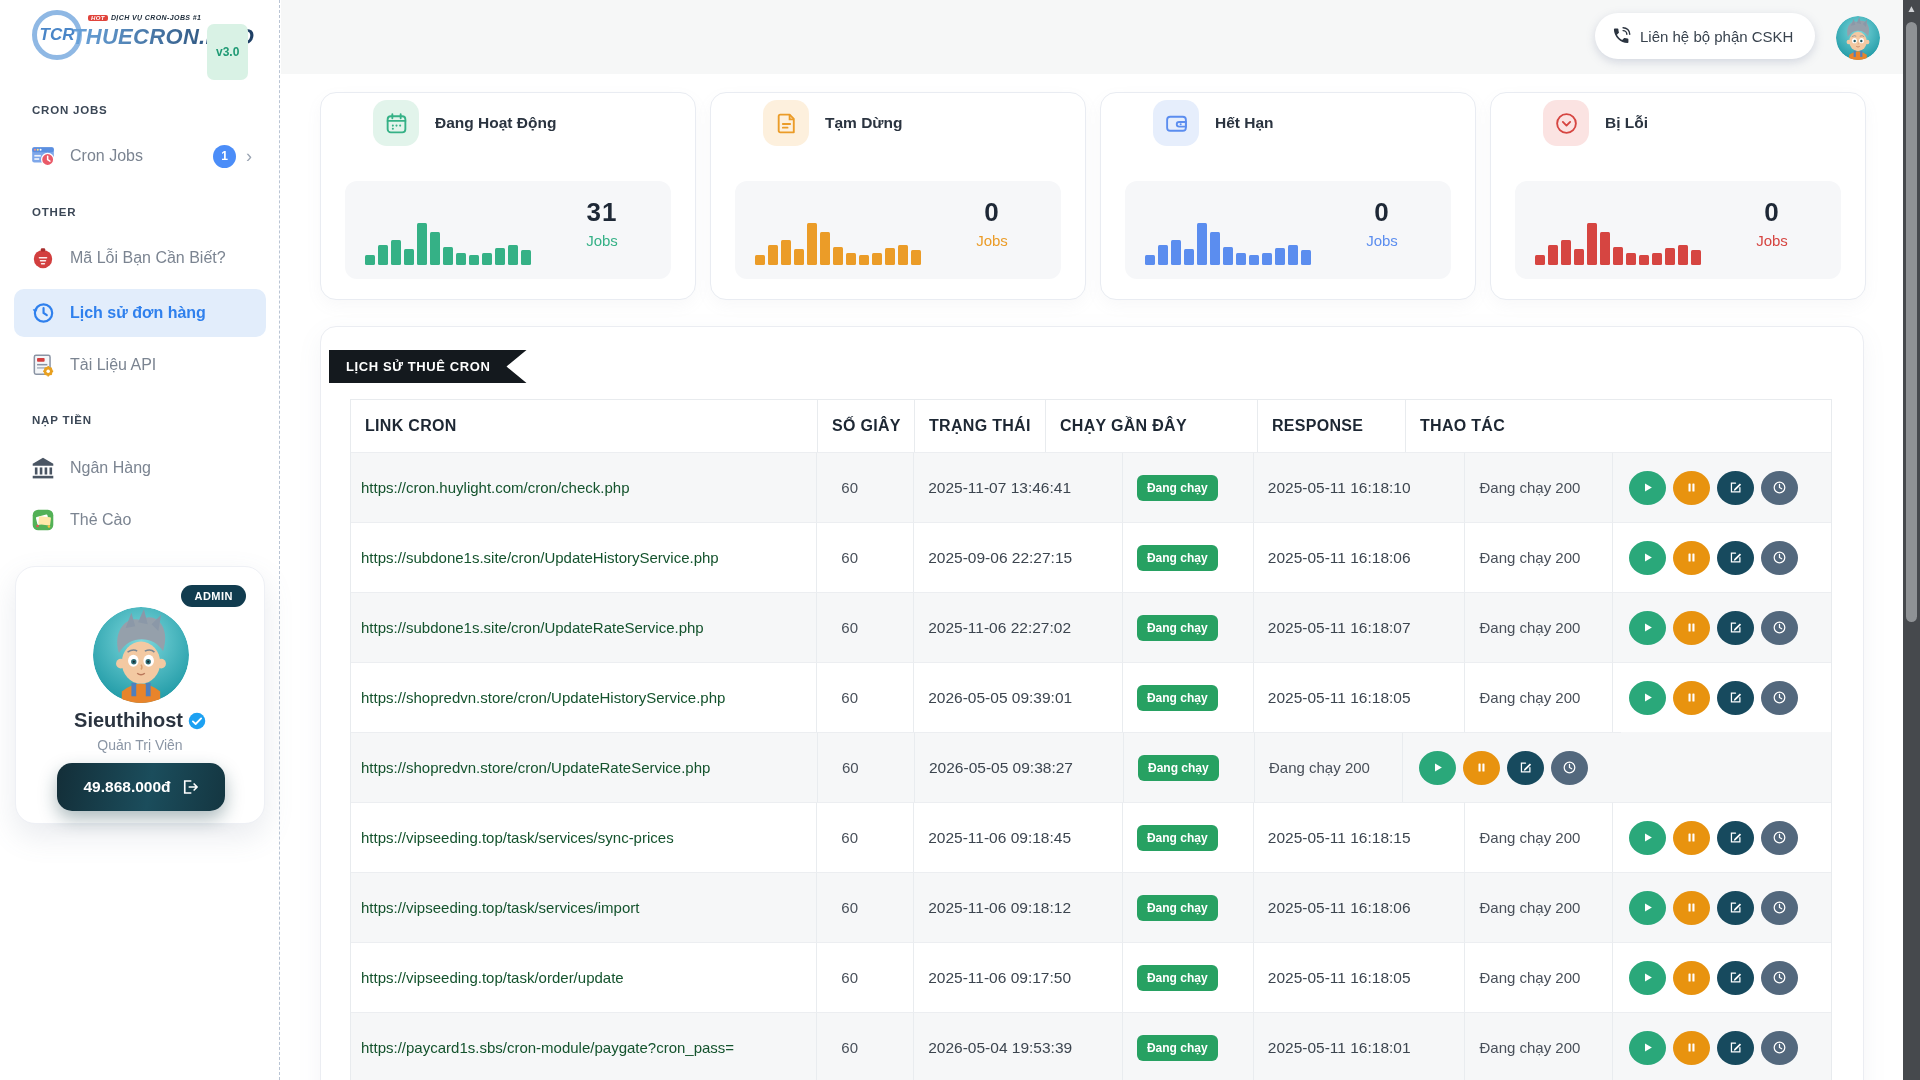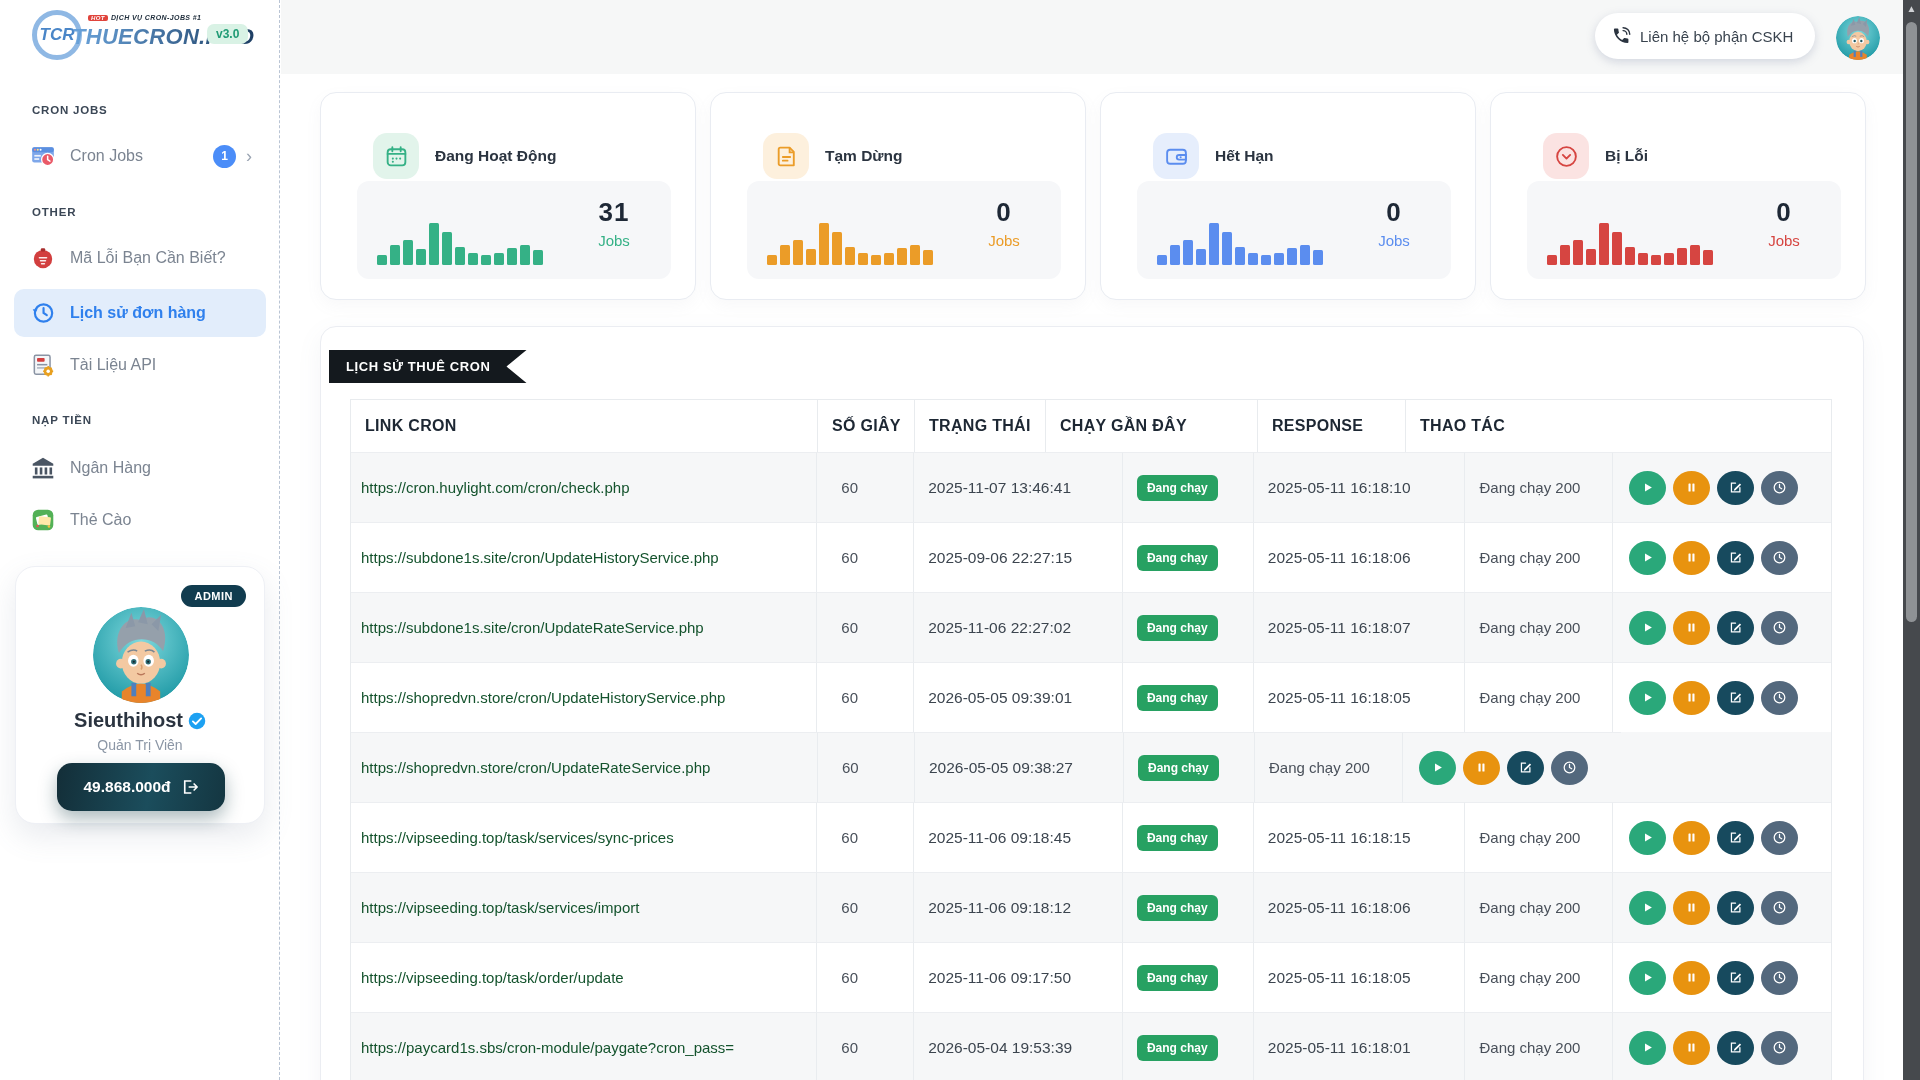--- a/index.html
+++ b/index.html
@@ -16,21 +16,21 @@
     align-items:center; justify-content:center; background:#fff; }
   .logo-tagline { position:absolute; left:88px; top:14px; font-size:7px; font-weight:bold;
     font-style:italic; color:#22303e; letter-spacing:.4px; white-space:nowrap; }
   .logo-tagline .chip { display:inline-block; background:#e0443c; color:#fff;
     font-size:6px; padding:0 3px; border-radius:2px; margin-right:3px; }
   .logo-name { position:absolute; left:72px; top:24px; font-size:22px; font-weight:900;
     font-style:italic; letter-spacing:.3px;
     background:linear-gradient(90deg,#6aa4dc,#1d3e63); -webkit-background-clip:text;
     background-clip:text; color:#3d6da8; -webkit-text-fill-color:transparent; }
   .version-badge { position:absolute; left:207px; top:24px; background:#d9f2e5;
-    color:#1f9a74; font-size:12px; font-weight:bold; padding:3px 9px; border-radius:7px; }
+    color:#1f9a74; font-size:12px; font-weight:bold; padding:21px 9px; border-radius:7px; }
 
   .sec-label { position:absolute; left:32px; font-size:11.5px; font-weight:bold;
     letter-spacing:.8px; color:#3b4ałt50; color:#3b4756; }
   .nav-item { position:absolute; left:14px; width:252px; height:48px; border-radius:10px;
     display:flex; align-items:center; cursor:pointer; }
   .nav-item .nav-ico { width:26px; height:26px; margin-left:16px; flex:0 0 26px; }
   .nav-item .nav-label { margin-left:14px; font-size:16px; color:#7b8491; }
   .nav-item.active { background:#e2edfb; }
   .nav-item.active .nav-label { color:#2f80ed; font-weight:600; }
   .nav-badge { margin-left:auto; width:23px; height:23px; border-radius:50%;
@@ -71,25 +71,25 @@
   
   .scrollbar { position:absolute; right:0; top:0; width:17px; height:1080px; background:#46494d; z-index:9; }
   .scroll-up { position:absolute; top:3px; left:3px; width:11px; height:11px; color:#d0d2d5; font-size:10px; line-height:11px; text-align:center; }
   .scroll-thumb { position:absolute; left:3px; top:22px; width:11px; height:600px;
     background:#8f9295; border-radius:6px; }
 
   
   .stats-row { position:absolute; left:0; top:92px; width:1920px; height:208px; }
   .stat-card { position:absolute; top:0; width:376px; height:208px; background:#fff;
     border:1px solid #e9ecf2; border-radius:16px; box-shadow:0 6px 16px rgba(130,140,160,.06); }
-  .stat-head { position:absolute; left:26px; top:40px; display:flex; align-items:center; gap:16px;padding-left:26px; }
+  .stat-head { position:absolute; left:26px; top:7px; display:flex; align-items:center; gap:16px;padding-left:26px; }
   .stat-icon-tile { width:46px; height:46px; border-radius:14px; display:flex;
     align-items:center; justify-content:center; }
   .stat-title { font-size:15.5px; font-weight:bold; color:#2b3440; }
-  .stat-panel { position:absolute; left:36px; right:24px; top:88px; height:98px;
+  .stat-panel { position:absolute; left:24px; right:24px; top:88px; height:98px;
     background:#f6f7f9; border-radius:12px; }
   .spark { position:absolute; left:20px; bottom:14px; display:flex; align-items:flex-end; gap:3px; }
   .spark .bar { width:10px; border-radius:1.5px; }
   .stat-value-block { position:absolute; left:212px; top:16px; width:90px; text-align:center; }
   .stat-value { font-size:26px; font-weight:bold; color:#1e2836; letter-spacing:1px; }
   .stat-unit { font-size:15px; margin-top:4px; }
 
   
   .table-card { position:absolute; left:320px; top:326px; width:1544px; height:900px;
     background:#fff; border:1px solid #ebedf2; border-radius:16px;

